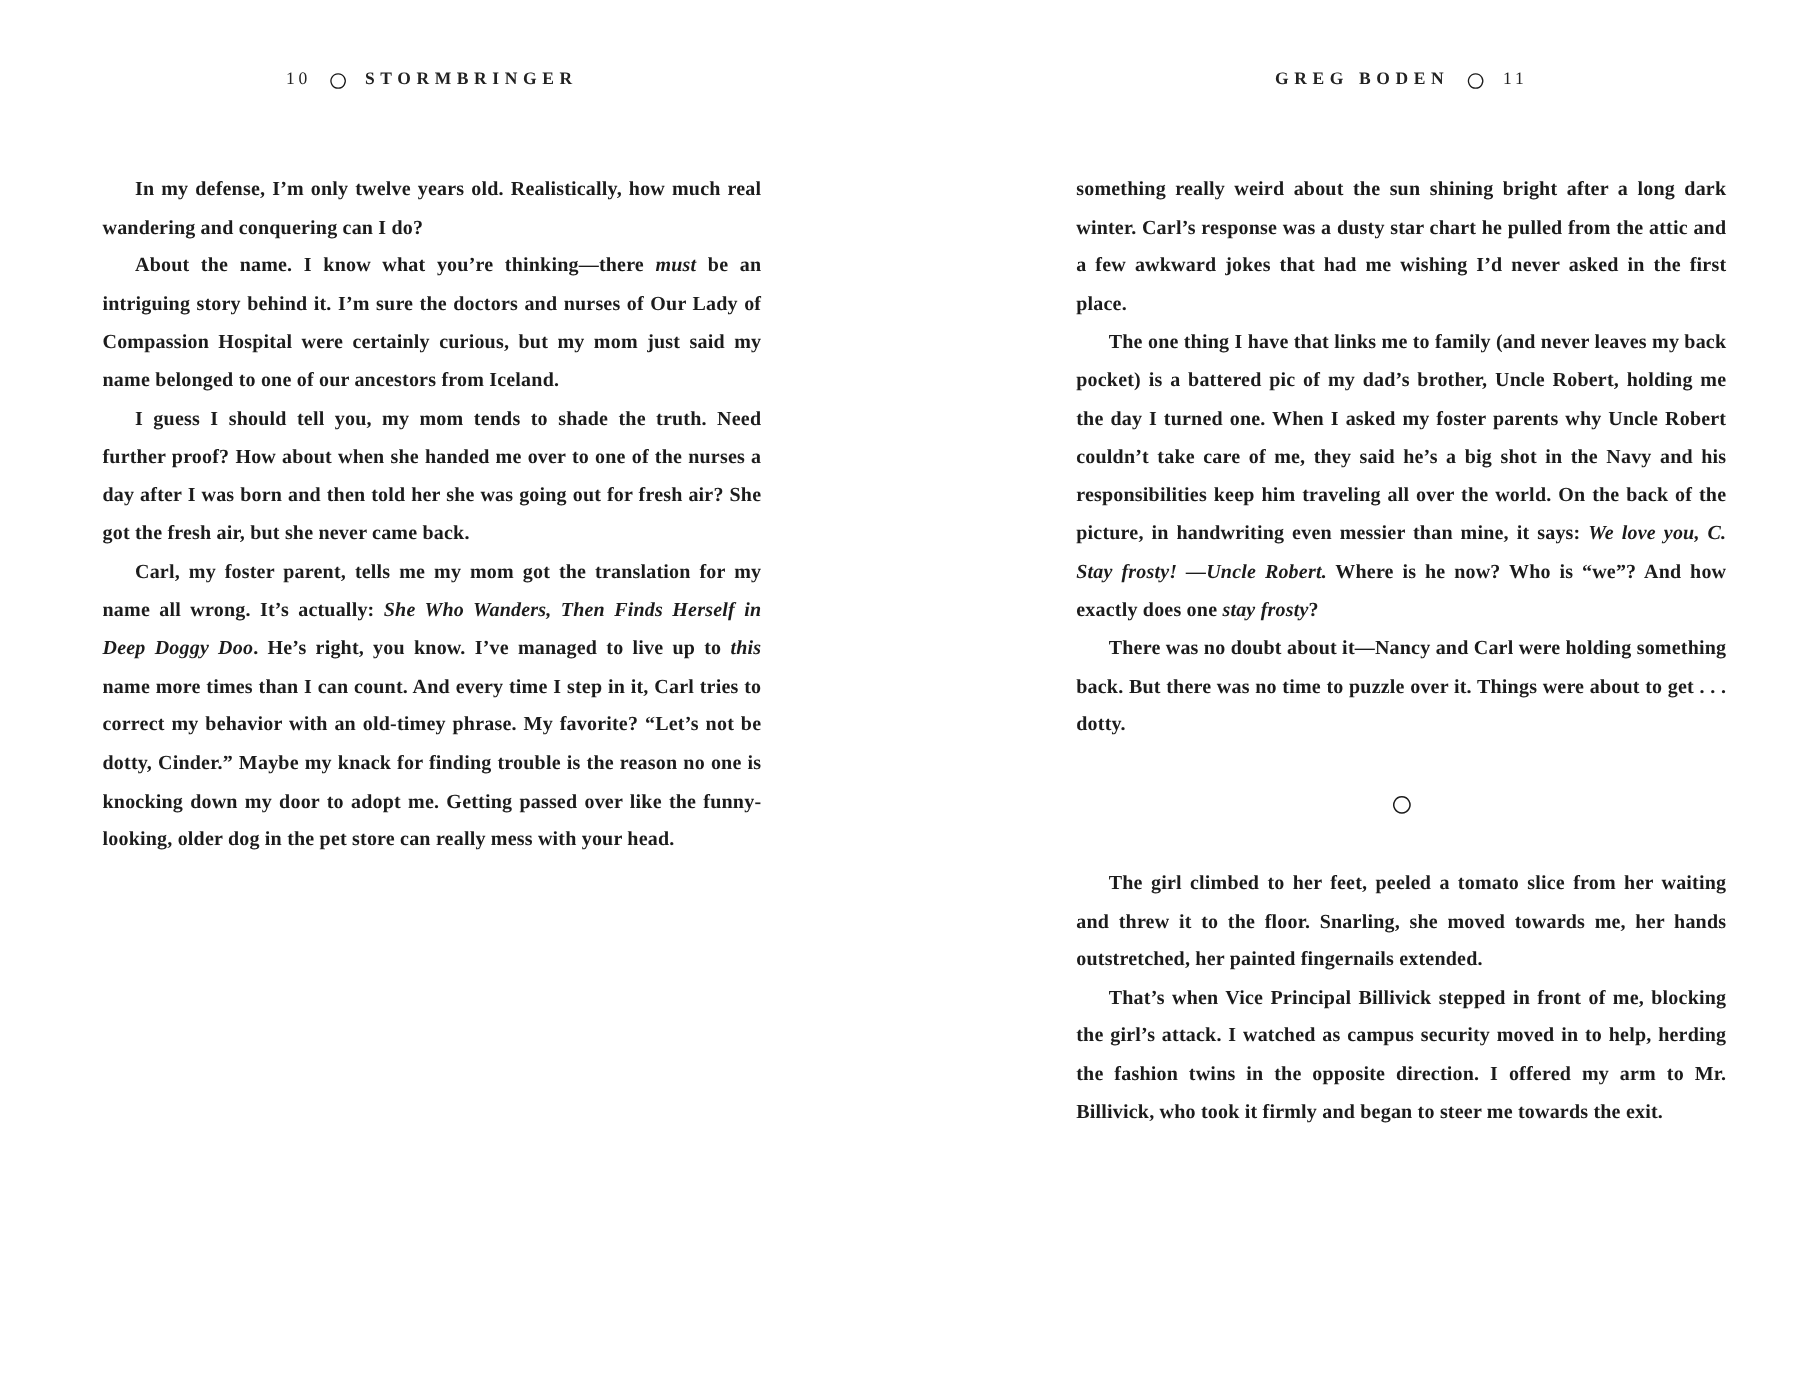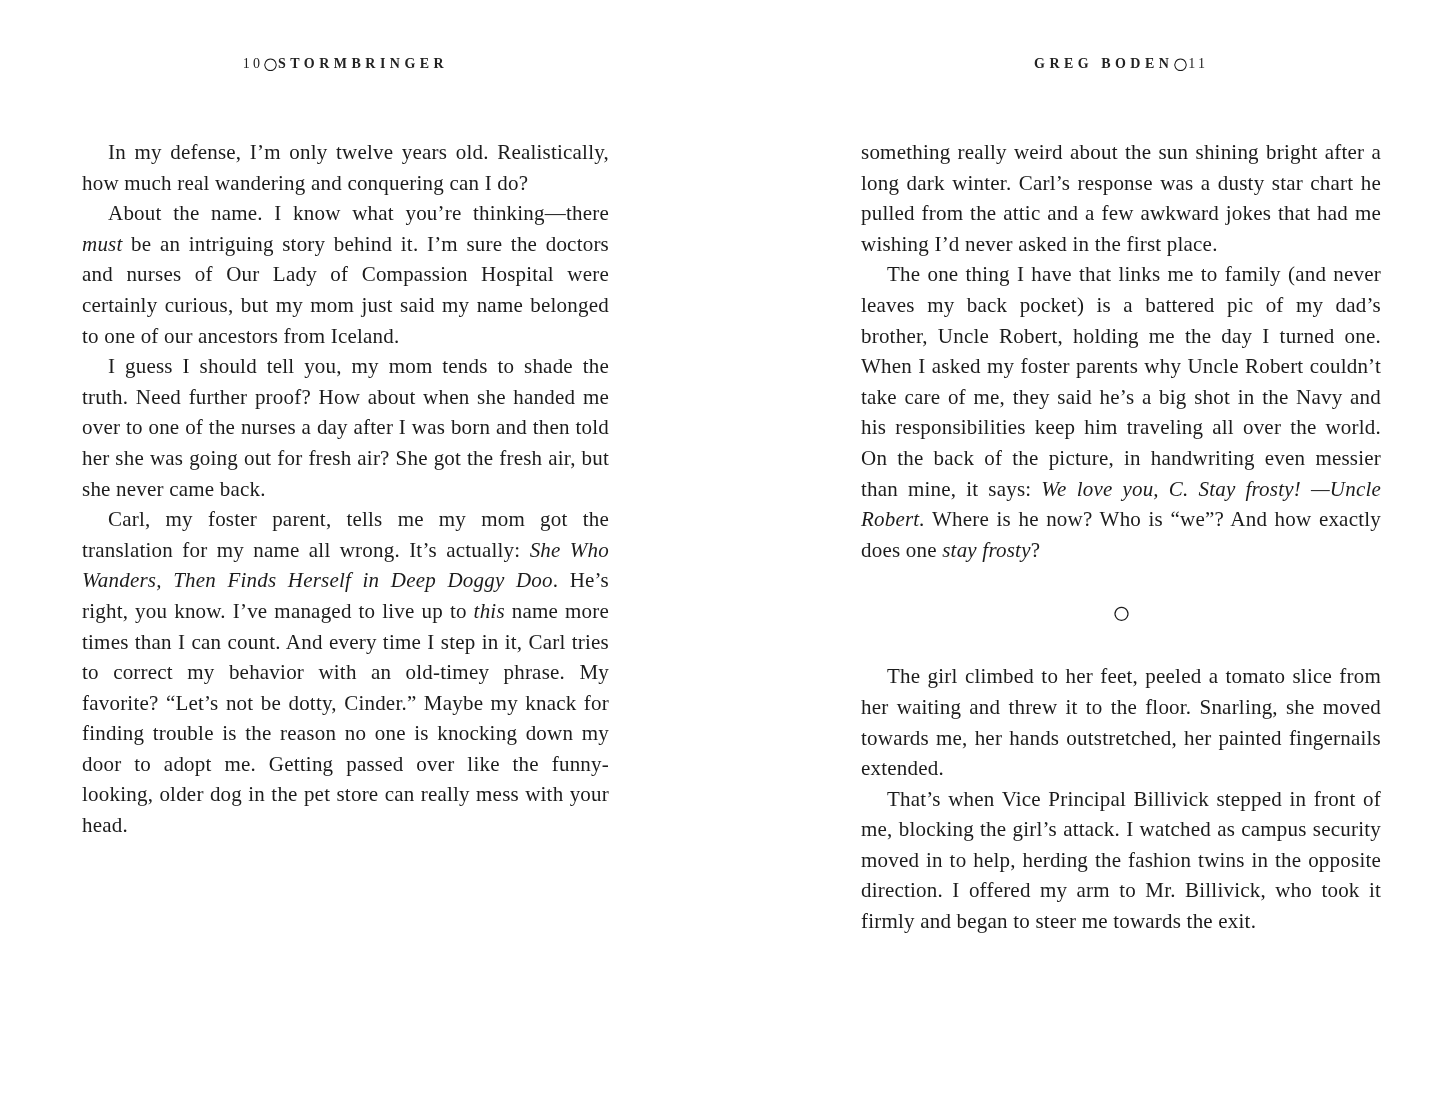--- a/index.html
+++ b/index.html
@@ -15,43 +15,45 @@
   .page { position: absolute; top: 0; height: 1117px; }
   .page-left  { left: 82px;  width: 527px; }
   .page-right { left: 841px; width: 520px; margin-left: 20px; }
 
   .running-header {
     position: absolute;
     top: 56px; left: 0; right: 0;
     display: flex;
     align-items: center;
     justify-content: center;
+    gap: 14px;
     font-size: 14px;
     color: #222222;
   }
   .running-header .caps {
     letter-spacing: 0.32em;
     text-transform: uppercase;
     font-weight: bold;
   }
   .running-header .folio {
     letter-spacing: 0.22em;
     font-variant-numeric: oldstyle-nums;
   }
   .orn { display: inline-block; line-height: 0; }
 
   .text-area {
     position: absolute;
     top: 137px; left: 0; right: 0;
   }
   .para {
-    font-size: 21px;
+    font-size: 16px;
     line-height: 30.6px;
     text-align: justify;
     letter-spacing: 0.01em;
+    font-weight: bold;
   }
   .para.indent { text-indent: 26px; }
   .para i { font-style: italic; }
 
   .ornament-row {
     height: 96px;
     display: flex;
     align-items: center;
     justify-content: center;
   }
@@ -86,20 +88,21 @@
         <svg width="15" height="15" viewBox="0 0 100 100" aria-hidden="true">
           <path d="M50 14 A38 38 0 0 1 83 71 A38 38 0 0 1 17 71 A38 38 0 0 1 50 14 M50 14 A38 38 0 0 0 17 71 A38 38 0 0 0 83 71 A38 38 0 0 0 50 14" fill="none" stroke="#1c1c1c" stroke-width="7"></path>
         </svg>
       </span>
       <span class="folio">11</span>
     </div>
     <div class="text-area">
       <div>
           <p class="para"><span>something really weird about the sun shining bright after a long dark winter. Carl’s response was a dusty star chart he pulled from the attic and a few awkward jokes that had me wishing I’d never asked in the first place.</span></p>
           <p class="para indent"><span>The one thing I have that links me to family (and never leaves my back pocket) is a battered pic of my dad’s brother, Uncle Robert, holding me the day I turned one. When I asked my foster parents why Uncle Robert couldn’t take care of me, they said he’s a big shot in the Navy and his responsibilities keep him traveling all over the world. On the back of the picture, in handwriting even messier than mine, it says: </span><i>We love you, C. Stay frosty! —Uncle Robert.</i><span> Where is he now? Who is “we”? And how exactly does one </span><i>stay frosty</i><span>?</span></p>
+          <p class="para indent"><span>There was no doubt about it—Nancy and Carl were holding something back. But there was no time to puzzle over it. Things were about to get . . . dotty.</span></p>
         </div>
       <div class="ornament-row">
         <span class="orn">
           <svg width="17" height="17" viewBox="0 0 100 100" aria-hidden="true">
             <path d="M50 14 A38 38 0 0 1 83 71 A38 38 0 0 1 17 71 A38 38 0 0 1 50 14 M50 14 A38 38 0 0 0 17 71 A38 38 0 0 0 83 71 A38 38 0 0 0 50 14" fill="none" stroke="#1c1c1c" stroke-width="7"></path>
           </svg>
         </span>
       </div>
       <div>
           <p class="para indent"><span>The girl climbed to her feet, peeled a tomato slice from her waiting and threw it to the floor. Snarling, she moved towards me, her hands outstretched, her painted fingernails extended.</span></p>

